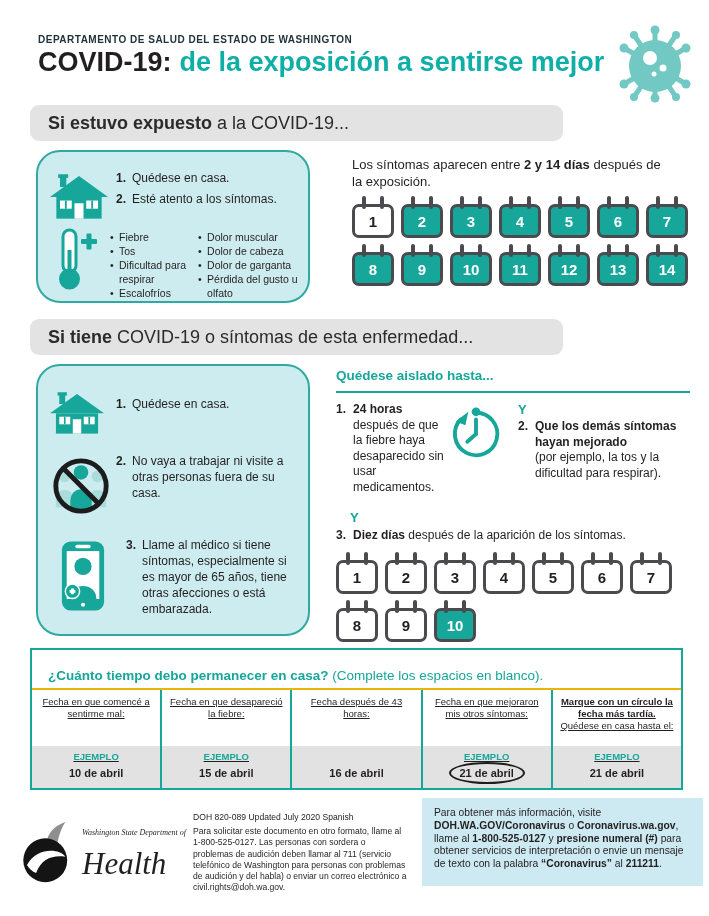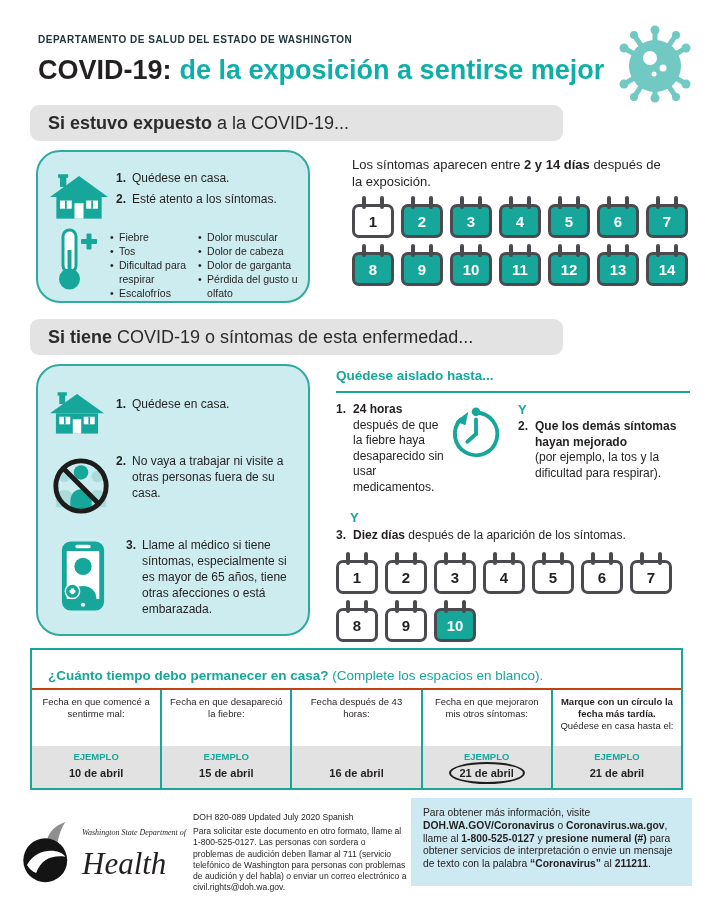--- a/index.html
+++ b/index.html
@@ -7,21 +7,21 @@
     width:709px;height:916px;background:#ffffff;
     font-family:"Liberation Sans",sans-serif;color:#231f20;
     position:relative;overflow:hidden;
   }
   .abs{position:absolute;}
   b,.b{font-weight:bold;}
 
   
   .hdr{left:38px;top:34px;}
   .hdr-dept{font-size:10px;font-weight:bold;letter-spacing:.5px;color:#20343a;}
-  .hdr-title{font-size:27px;font-weight:bold;margin-top:10px;white-space:nowrap;}
+  .hdr-title{font-size:27px;font-weight:bold;margin-top:2px;white-space:nowrap;}
   .hdr-title .t2{color:#0fafa8;margin-left:8px;}
   .virus{left:612px;top:22px;}
 
   
   .bar{left:30px;width:533px;height:36px;background:#e3e3e4;border-radius:9px;
        display:flex;align-items:center;padding-left:18px;box-sizing:border-box;
        font-size:18px;color:#2b2b2b;white-space:pre;}
   .bar1{top:105px;}
   .bar2{top:319px;}
 
@@ -71,38 +71,38 @@
   .clockwrap{width:58px;flex:none;margin:4px 4px 0 0;}
   .iso-col2{flex:1;padding-left:8px;}
   .ylabel{color:#16a69a;font-weight:bold;font-size:13px;line-height:15px;margin-bottom:2px;}
   .y2{position:absolute;left:14px;top:146px;}
   .item3{position:absolute;left:0;top:164px;}
 
   
   .tbl{left:30px;top:648px;width:653px;height:142px;border:2px solid #16a69a;
        box-sizing:border-box;display:flex;flex-direction:column;}
   .tbl-title{padding:18px 16px 5px;font-size:13.5px;color:#16a69a;}
-  .tbl-cols{flex:1;display:flex;border-top:2px solid #c2410c;}
+  .tbl-cols{flex:1;display:flex;border-top:2px solid #eab308;text-decoration:underline;}
   .tbl-col{flex:1;display:flex;flex-direction:column;border-right:2px solid #16a69a;}
   .tbl-col:last-child{border-right:none;}
   .tbl-header{font-size:9.5px;line-height:12px;text-align:center;padding:6px 5px 0;min-height:50px;}
   .tbl-blank{flex:1;}
   .tbl-example{background:#e2e2e3;text-align:center;padding:4px 2px 7px;}
   .ej{color:#16a69a;font-weight:bold;font-size:9.5px;height:13px;line-height:13px;}
   .date{font-weight:bold;font-size:11px;line-height:14px;display:inline-block;}
   .circled{border:2px solid #1d1d1d;border-radius:50%;padding:2px 9px;margin:-4px -9px;}
 
   
   .logo{left:16px;top:820px;display:flex;align-items:center;}
   .logo-text{margin-left:2px;font-family:"Liberation Serif",serif;font-style:italic;}
   .logo-top{font-size:8px;white-space:nowrap;}
   .logo-main{font-size:31px;line-height:30px;margin-top:12px;}
   .doc-info{left:193px;top:812px;width:214px;font-size:8.6px;line-height:11.2px;}
   .doc-line{margin-bottom:3px;}
-  .infobox{left:411px;top:798px;width:281px;height:88px;background:#cde9f2;
+  .infobox{left:422px;top:798px;width:281px;height:88px;background:#cde9f2;
        box-sizing:border-box;padding:9px 12px;font-size:10.3px;line-height:12.8px;}
 </style>
 </head>
 <body>
 
 <div class="abs hdr">
   <div class="hdr-dept">DEPARTAMENTO DE SALUD DEL ESTADO DE WASHINGTON</div>
   <div class="hdr-title">
     <span class="t1">COVID-19:</span><span class="t2">de la exposición a sentirse mejor</span>
   </div>

